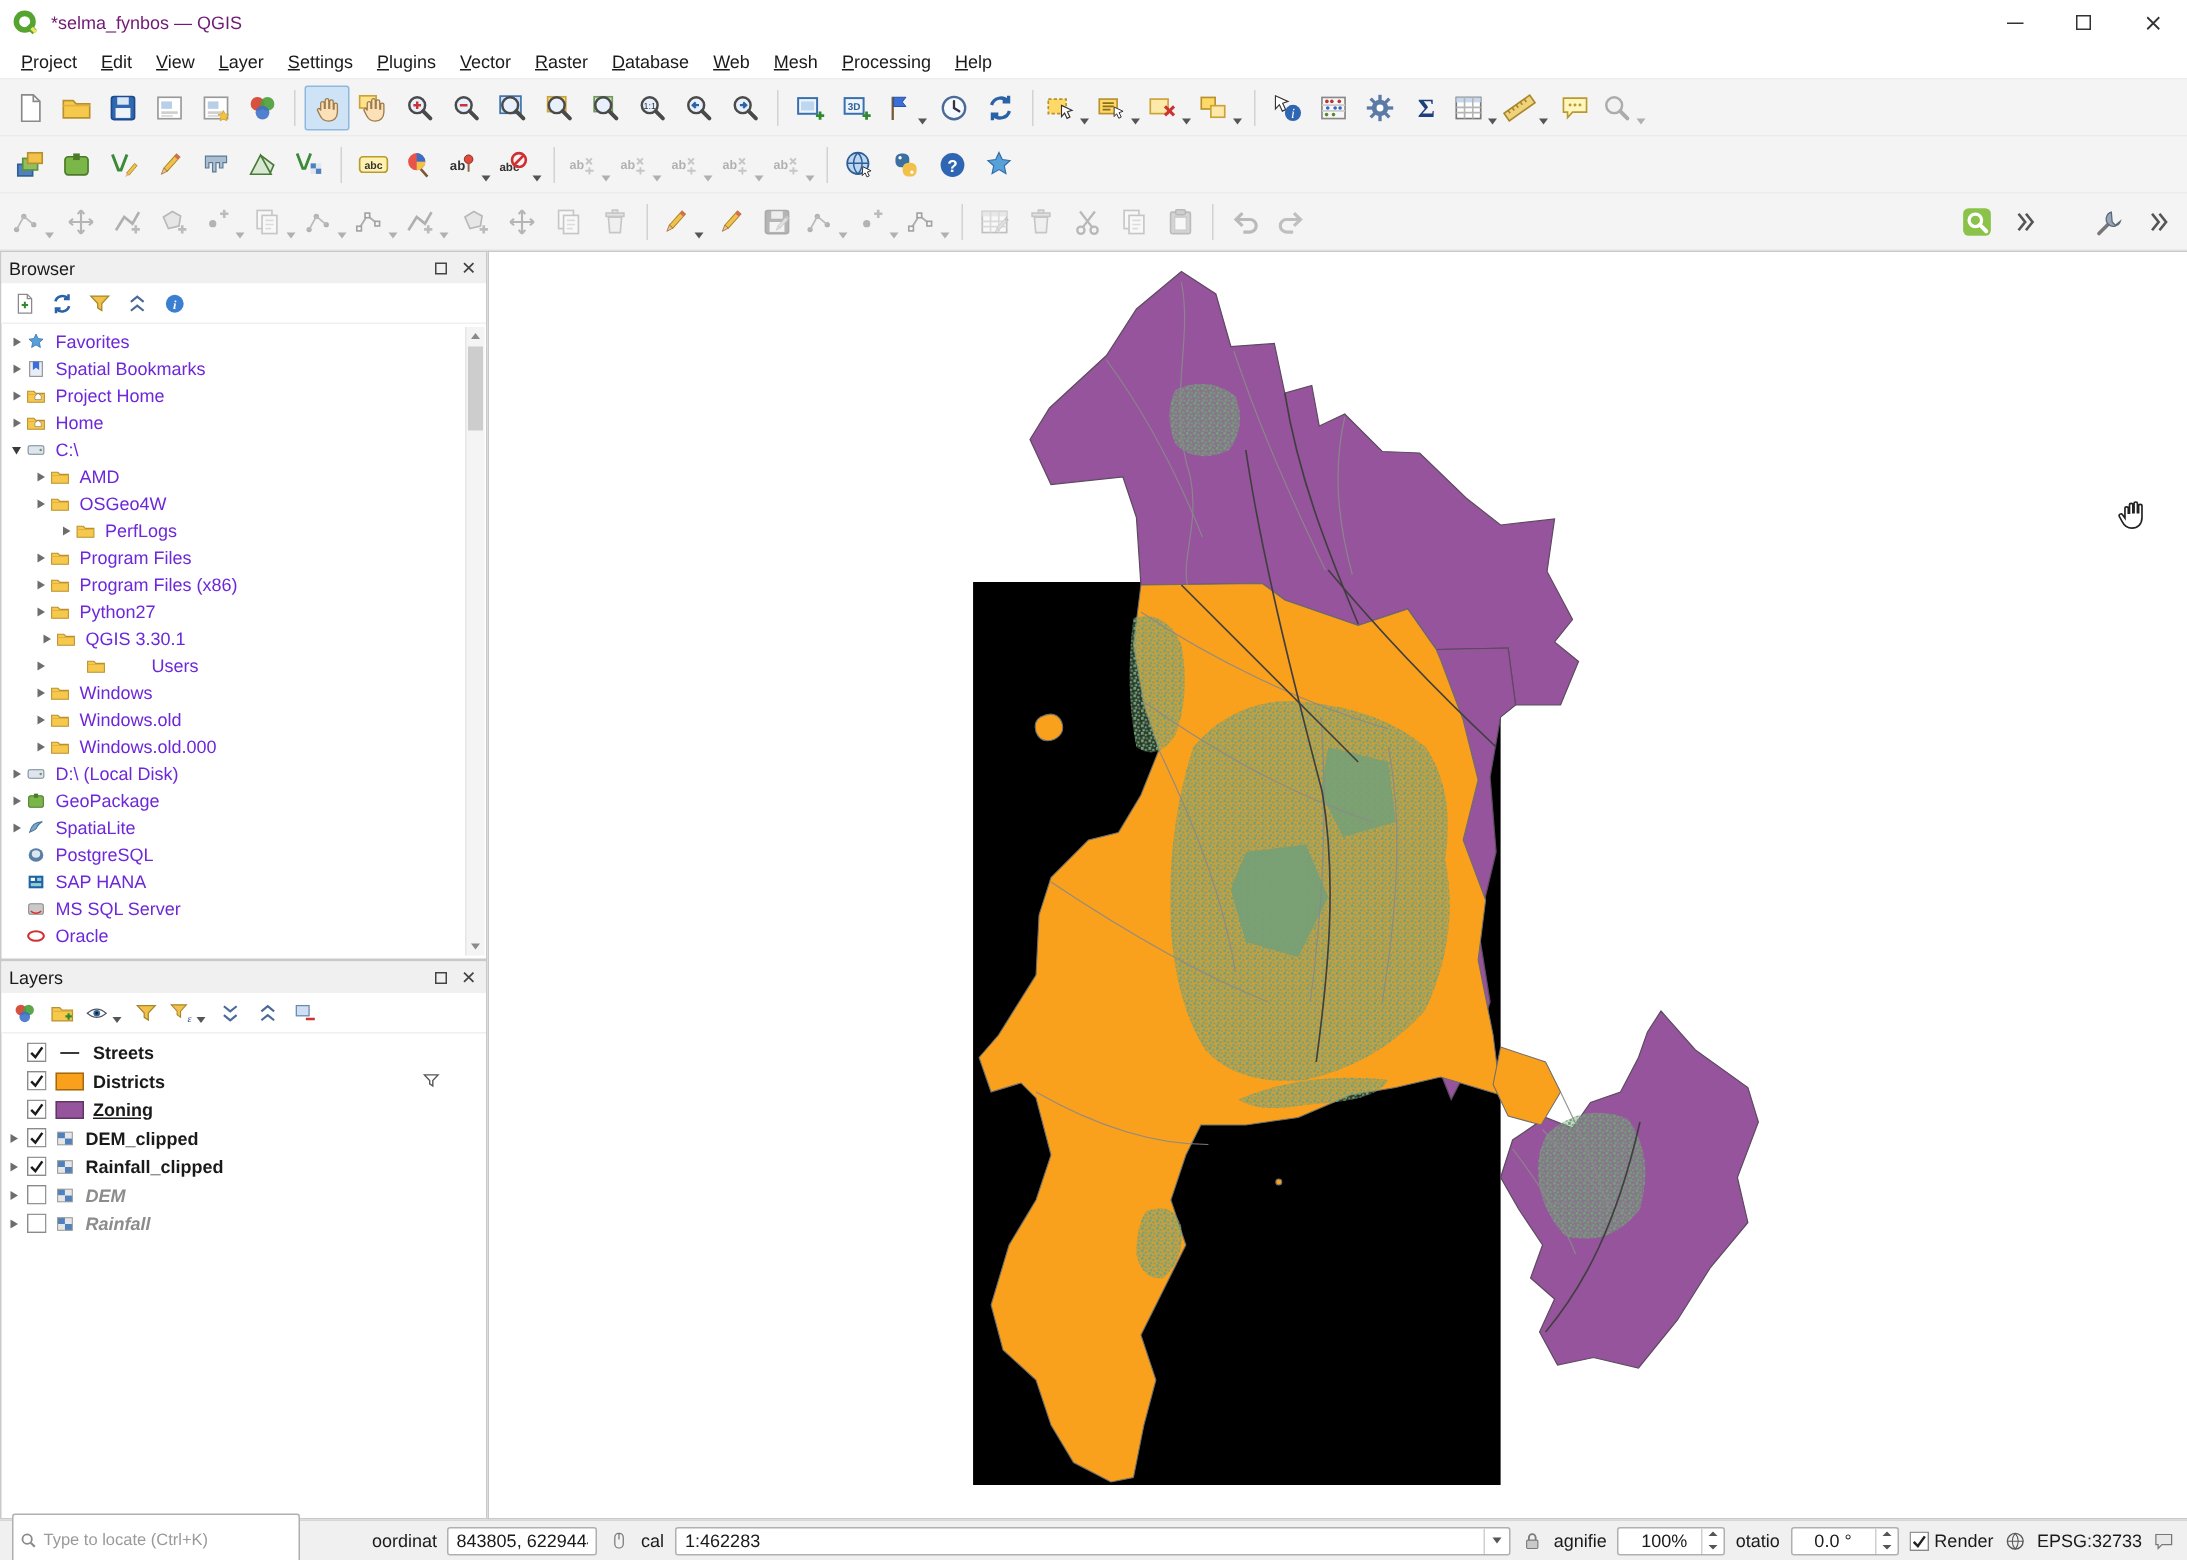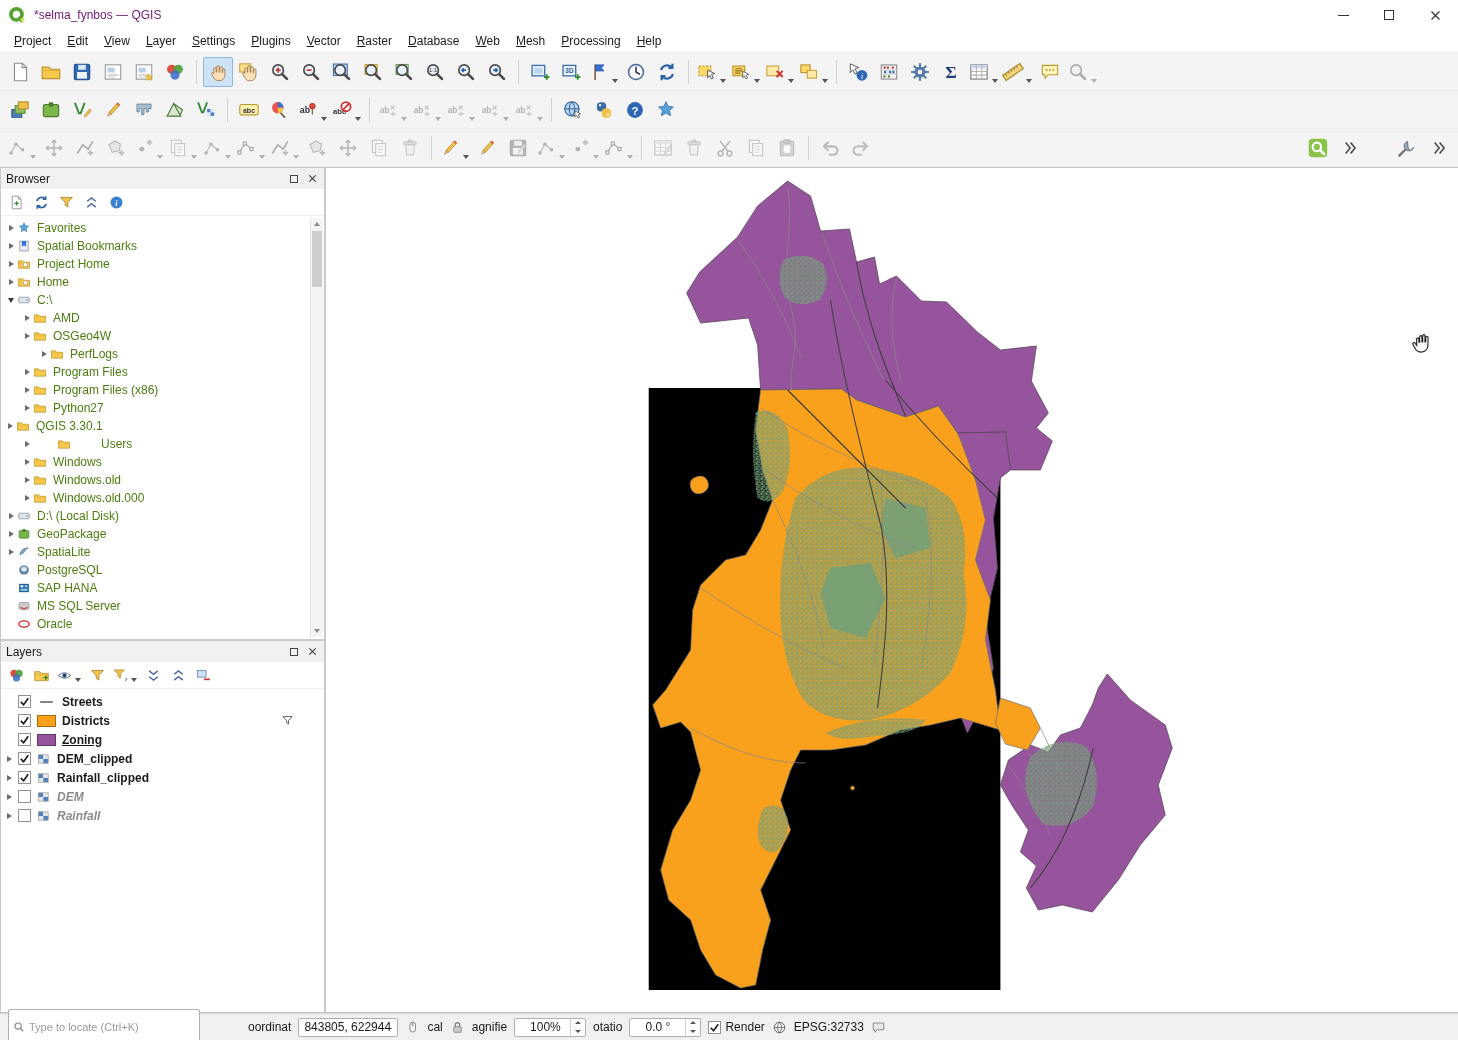--- a/index.html
+++ b/index.html
@@ -50,21 +50,21 @@
   .ptoolbar .tbtn { height:22px; min-width:22px; }
   .ptoolbar .ticon svg { width:17px; height:17px; }
 
   .tree { flex:1; overflow:hidden; position:relative; padding:3px 16px 0 0; }
   .trow { height:18px; display:flex; align-items:center; }
   .tarrow { width:12px; flex:0 0 auto; display:flex; align-items:center; justify-content:center; }
   .tri-r { width:0; height:0; border-top:3.5px solid transparent; border-bottom:3.5px solid transparent; border-left:5px solid #6d6d6d; }
   .tri-d { width:0; height:0; border-left:3.5px solid transparent; border-right:3.5px solid transparent; border-top:5px solid #3a3a3a; }
   .ticon-sm { width:16px; flex:0 0 auto; display:flex; align-items:center; }
   .ticon-sm svg { width:14px; height:14px; display:block; }
-  .tlabel { margin-left:4px; white-space:nowrap; color:#4d7c0f; }
+  .tlabel { margin-left:4px; white-space:nowrap; color:#6d28d9; }
 
   
   .lrow { height:19px; display:flex; align-items:center; padding-left:2px; }
   .cb { width:13px; height:13px; flex:0 0 auto; margin:0 3px; }
   .cb svg { width:13px; height:13px; display:block; }
   .lsym { flex:0 0 auto; margin:0 3px; display:flex; align-items:center; }
   .lsym.sw { width:19px; height:12px; border:1px solid rgba(0,0,0,.35); }
   .lsym svg { display:block; }
   .llabel { margin-left:3px; font-weight:bold; white-space:nowrap; }
   .llabel.dim { color:#8c8c8c; font-style:italic; }
@@ -1151,21 +1151,21 @@
                 <span class="tri-r"></span>
               </span>
               <span class="ticon-sm">
                 <svg viewBox="0 0 20 20" xmlns="http://www.w3.org/2000/svg">
                   <path d="M2 5.5 h6 l1.8 2 H18 V16 H2 z" fill="#f6c84c" stroke="#b8912e"></path>
                   <path d="M2 8.6 h16" stroke="#e3b23c"></path>
                 </svg>
               </span>
               <span class="tlabel">Python27</span>
             </div>
-            <div class="trow" style="padding-left: 3px;">
+            <div class="trow" style="padding-left: 24px;">
               <span class="tarrow">
                 <span class="tri-r"></span>
               </span>
               <span class="ticon-sm">
                 <svg viewBox="0 0 20 20" xmlns="http://www.w3.org/2000/svg">
                   <path d="M2 5.5 h6 l1.8 2 H18 V16 H2 z" fill="#f6c84c" stroke="#b8912e"></path>
                   <path d="M2 8.6 h16" stroke="#e3b23c"></path>
                 </svg>
               </span>
               <span class="tlabel">QGIS 3.30.1</span>
@@ -1619,20 +1619,24 @@
     <div class="sb-box sb-coord">
       <input type="text" value="843805, 6229444" style="">
     </div>
     <span class="sb-icon">
       <svg viewBox="0 0 20 20">
           <rect x="6.5" y="3" width="7.5" height="13" rx="3.6" fill="#f2f2f2" stroke="#777" stroke-width="1.1"></rect>
           <line x1="10.2" y1="3" x2="10.2" y2="8.4" stroke="#777" stroke-width="1.1"></line>
         </svg>
     </span>
     <span class="sb-label">cal</span>
+    <div class="sb-box sb-scale">
+      <span class="val">1:462283</span>
+      <span class="sb-combo-btn"></span>
+    </div>
     <span class="sb-icon">
       <svg viewBox="0 0 20 20">
           <rect x="5" y="9" width="10" height="7.4" rx="1" fill="#c9c9c9" stroke="#7a7a7a"></rect>
           <path d="M7 9 V6.6 a3 3 0 0 1 6 0 V9" fill="none" stroke="#7a7a7a" stroke-width="1.6"></path>
         </svg>
     </span>
     <span class="sb-label">agnifie</span>
     <div class="sb-box sb-spin">
       <span class="val">100%</span>
       <span class="spincol">

